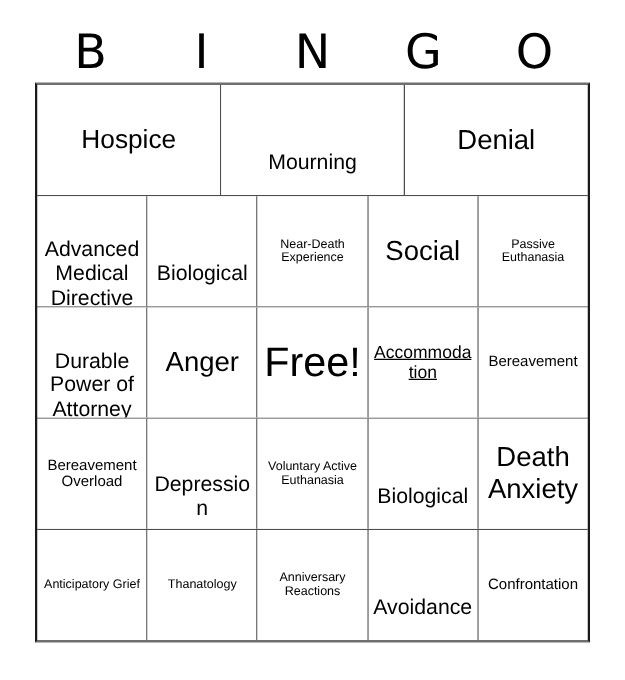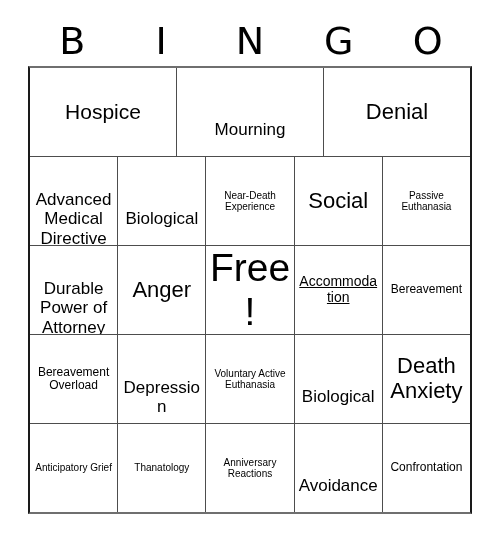--- a/index.html
+++ b/index.html
@@ -71,21 +71,21 @@
   }
   .cell-text {
     display: block;
     width: 100%;
     text-align: center;
     line-height: 1.12;
     color: #000000;
     word-wrap: break-word;
   }
   
-  .fs-xl  { font-size: 39px; }
+  .fs-xl  { font-size: 33px; }
   .fs-lg  { font-size: 22px; }
   .fs-ml  { font-size: 21px; }
   .fs-md  { font-size: 17px; margin-top: 36px; }
   .fs-sm  { font-size: 10px; }
   .fs-xs  { font-size: 12px; }
   .fs-xxs { font-size: 14px; text-decoration: underline; }
 </style>
 </head>
 <body>
 

